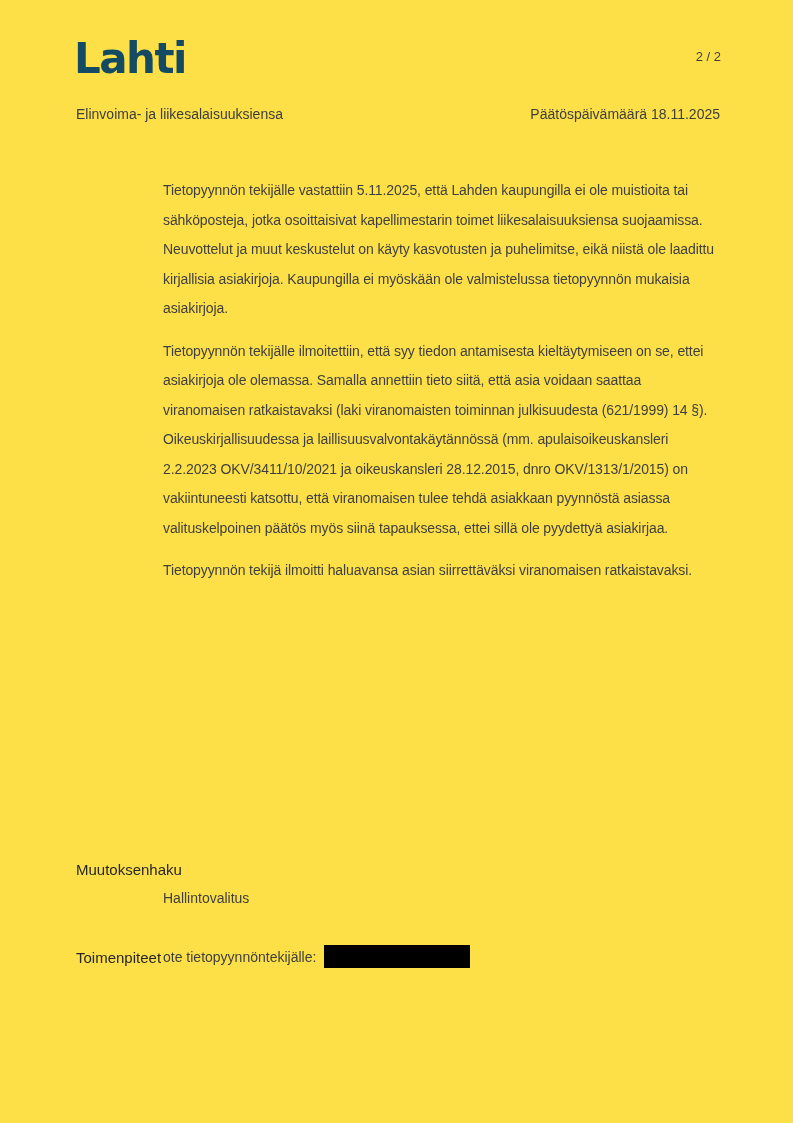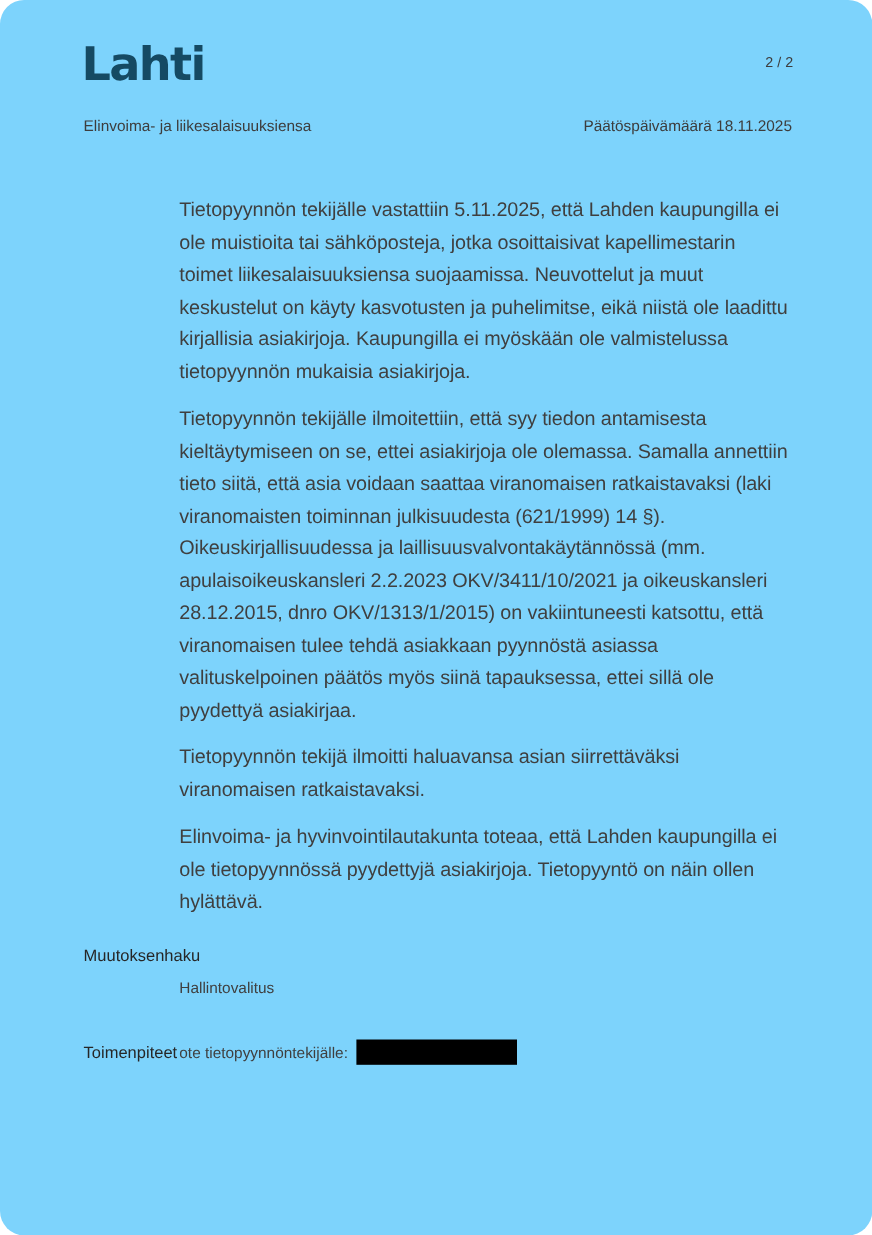--- a/index.html
+++ b/index.html
@@ -7,22 +7,21 @@
   body {
     font-family: "Liberation Sans", "DejaVu Sans", sans-serif;
     width: 793px;
     height: 1123px;
     position: relative;
     overflow: hidden;
   }
   .page {
     position: absolute;
     inset: 0;
-    background: #7dd3fc;
-    border-radius: 22px;
+    background: #fde047;
   }
   .logo {
     position: absolute;
     left: 74px;
     top: 34px;
     font-size: 42px;
     font-weight: 700;
     letter-spacing: -1.5px;
     color: #154a63;
     font-family: "DejaVu Sans", "Liberation Sans", sans-serif;
@@ -42,21 +41,21 @@
     display: flex;
     justify-content: space-between;
     font-size: 14px;
     color: #3d3d3d;
   }
   .body-block {
     position: absolute;
     left: 163px;
     top: 176px;
     width: 557px;
-    font-size: 18px;
+    font-size: 14px;
     line-height: 29.5px;
     color: #3f3f3f;
     letter-spacing: -0.1px;
   }
   .body-block p { margin-bottom: 13px; }
   .section-heading {
     position: absolute;
     left: 76px;
     font-size: 15px;
     color: #262626;
@@ -94,21 +93,20 @@
 
   <div class="header-row">
     <span>Elinvoima- ja liikesalaisuuksiensa</span>
     <span>Päätöspäivämäärä 18.11.2025</span>
   </div>
 
   <div class="body-block">
     <p>Tietopyynnön tekijälle vastattiin 5.11.2025, että Lahden kaupungilla ei ole muistioita tai sähköposteja, jotka osoittaisivat kapellimestarin toimet liikesalaisuuksiensa suojaamissa. Neuvottelut ja muut keskustelut on käyty kasvotusten ja puhelimitse, eikä niistä ole laadittu kirjallisia asiakirjoja. Kaupungilla ei myöskään ole valmistelussa tietopyynnön mukaisia asiakirjoja.</p>
     <p>Tietopyynnön tekijälle ilmoitettiin, että syy tiedon antamisesta kieltäytymiseen on se, ettei asiakirjoja ole olemassa. Samalla annettiin tieto siitä, että asia voidaan saattaa viranomaisen ratkaistavaksi (laki viranomaisten toiminnan julkisuudesta (621/1999) 14 §). Oikeuskirjallisuudessa ja laillisuusvalvontakäytännössä (mm. apulaisoikeuskansleri 2.2.2023 OKV/3411/10/2021 ja oikeuskansleri 28.12.2015, dnro OKV/1313/1/2015) on vakiintuneesti katsottu, että viranomaisen tulee tehdä asiakkaan pyynnöstä asiassa valituskelpoinen päätös myös siinä tapauksessa, ettei sillä ole pyydettyä asiakirjaa.</p>
     <p>Tietopyynnön tekijä ilmoitti haluavansa asian siirrettäväksi viranomaisen ratkaistavaksi.</p>
-    <p>Elinvoima- ja hyvinvointilautakunta toteaa, että Lahden kaupungilla ei ole tietopyynnössä pyydettyjä asiakirjoja. Tietopyyntö on näin ollen hylättävä.</p>
   </div>
 
   <div class="section-heading muutoksenhaku">Muutoksenhaku</div>
 
   <div class="section-content hallintovalitus">Hallintovalitus</div>
 
   <div class="section-heading toimenpiteet">Toimenpiteet</div>
 
   <div class="section-content ote">
     <span>ote tietopyynnöntekijälle:</span>

